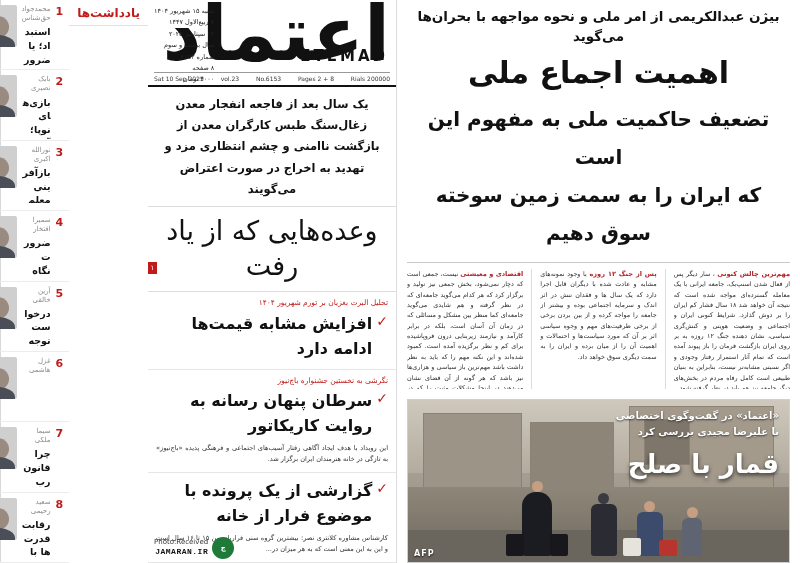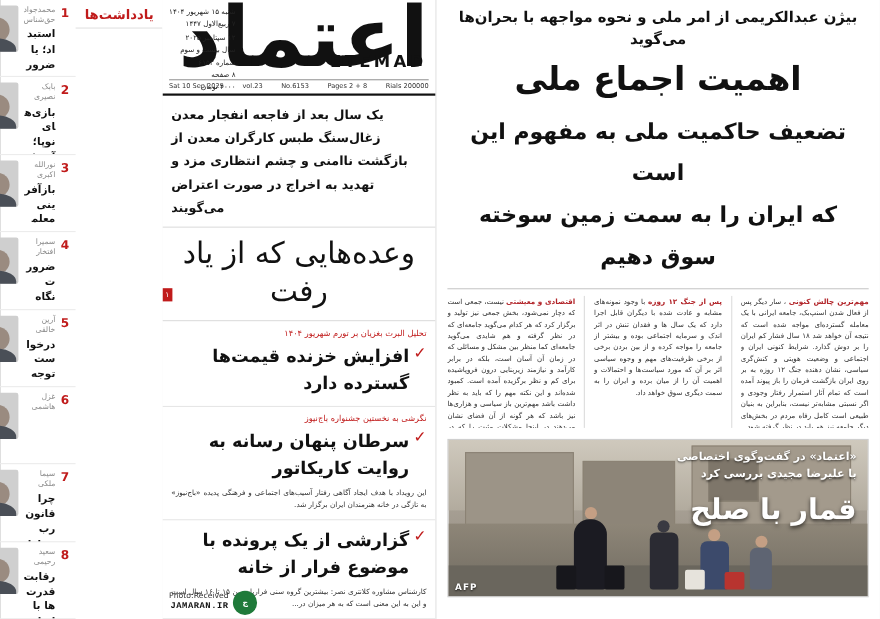--- a/index.html
+++ b/index.html
@@ -183,21 +183,21 @@
     color: #b2252a;
     font-weight: bold;
     font-size: 6.6px;
   }
   .col-sep {
     width: 1px; background: #dcdcdc; flex: 0 0 1px;
   }
 
   
   .photo-wrap {
-    margin: 4px 10px 20px 10px;
+    margin: 4px 10px 0 10px;
     position: relative;
     border: 1px solid #cfcfcf;
     flex: 1 1 auto;
     min-height: 0;
     overflow: hidden;
     background: linear-gradient(#b9b2a6, #8e867b);
     padding-left: 35px;
   }
   .sky {
     position: absolute; inset: 0 0 55% 0;
@@ -311,21 +311,21 @@
     color: #333;
     border-top: 1px solid #999;
     padding-top: 2px;
   }
   .left-lead {
     padding: 7px 8px 6px 8px;
     font-size: 11.5px;
     font-weight: bold;
     color: #111;
     line-height: 1.85;
-    text-align: left;
+    text-align: center;
     direction: rtl;
     border-bottom: 1px solid #ddd;
   }
   .left-big {
     padding: 6px 8px 8px 8px;
     font-size: 27px;
     font-weight: normal;
     color: #111;
     text-align: center;
     line-height: 1.3;
@@ -497,21 +497,21 @@
         </div>
       </div>
 
       <div class="left-lead">یک سال بعد از فاجعه انفجار معدن زغال‌سنگ طبس کارگران معدن از بازگشت نا‌امنی و چشم انتظاری مزد و تهدید به اخراج در صورت اعتراض می‌گویند</div>
       <div class="left-big">وعده‌هایی که از یاد رفت</div>
 
       <div class="brief">
         <div class="brief-eyebrow">تحلیل البرت بغزیان بر تورم شهریور ۱۴۰۴</div>
         <div class="brief-title">
           <span class="check">✓</span>
-          <span>افزایش خزنده قیمت‌ها گسترده دارد</span>
+          <span>افزایش مشابه قیمت‌ها ادامه دارد</span>
         </div>
       </div>
 
       <div class="brief">
         <div class="brief-eyebrow">نگرشی به نخستین جشنواره باج‌نیوز</div>
         <div class="brief-title">
           <span class="check">✓</span>
           <span>سرطان پنهان رسانه به روایت کاریکاتور</span>
         </div>
         <div class="brief-body">این رویداد با هدف ایجاد آگاهی رفتار آسیب‌های اجتماعی و فرهنگی پدیده «باج‌نیوز» به تازگی در خانه هنرمندان ایران برگزار شد.</div>

